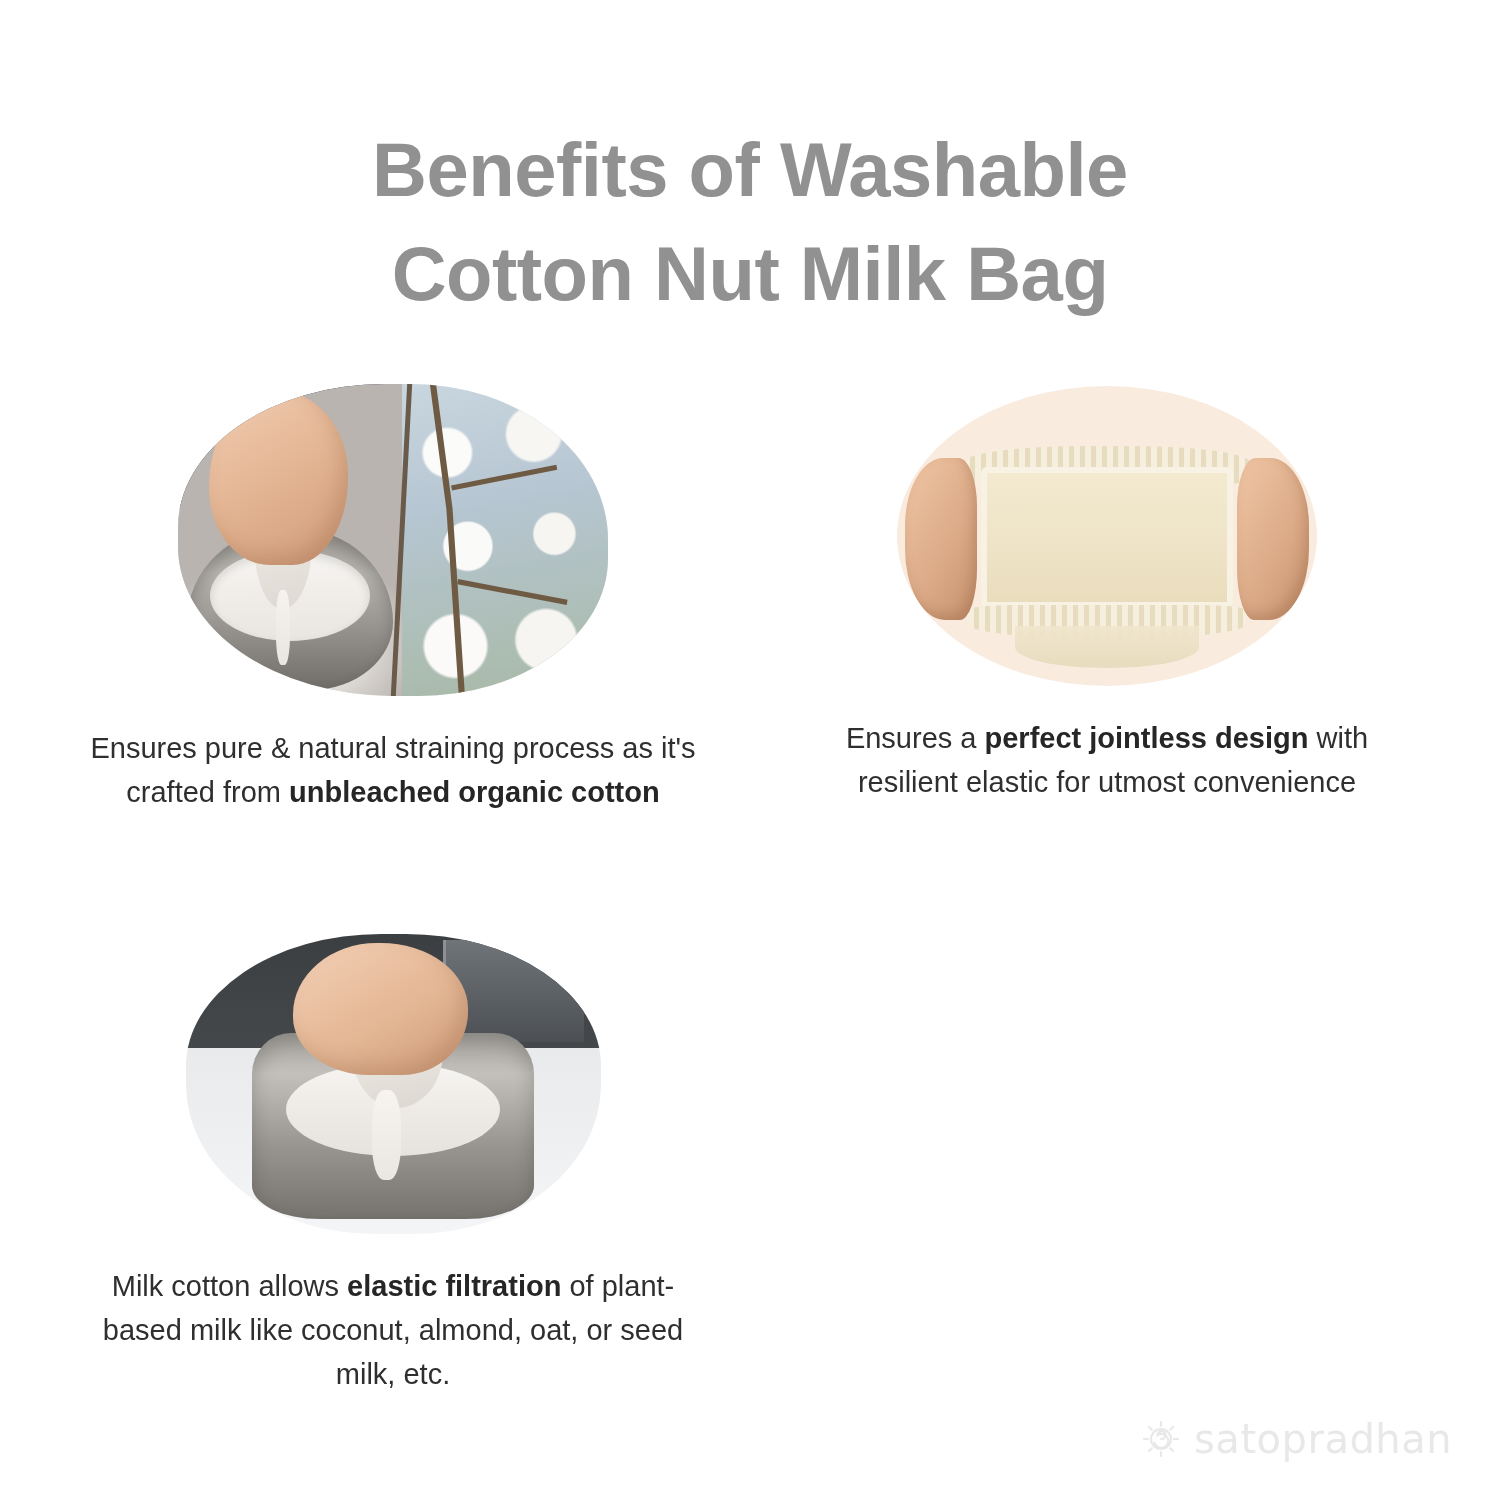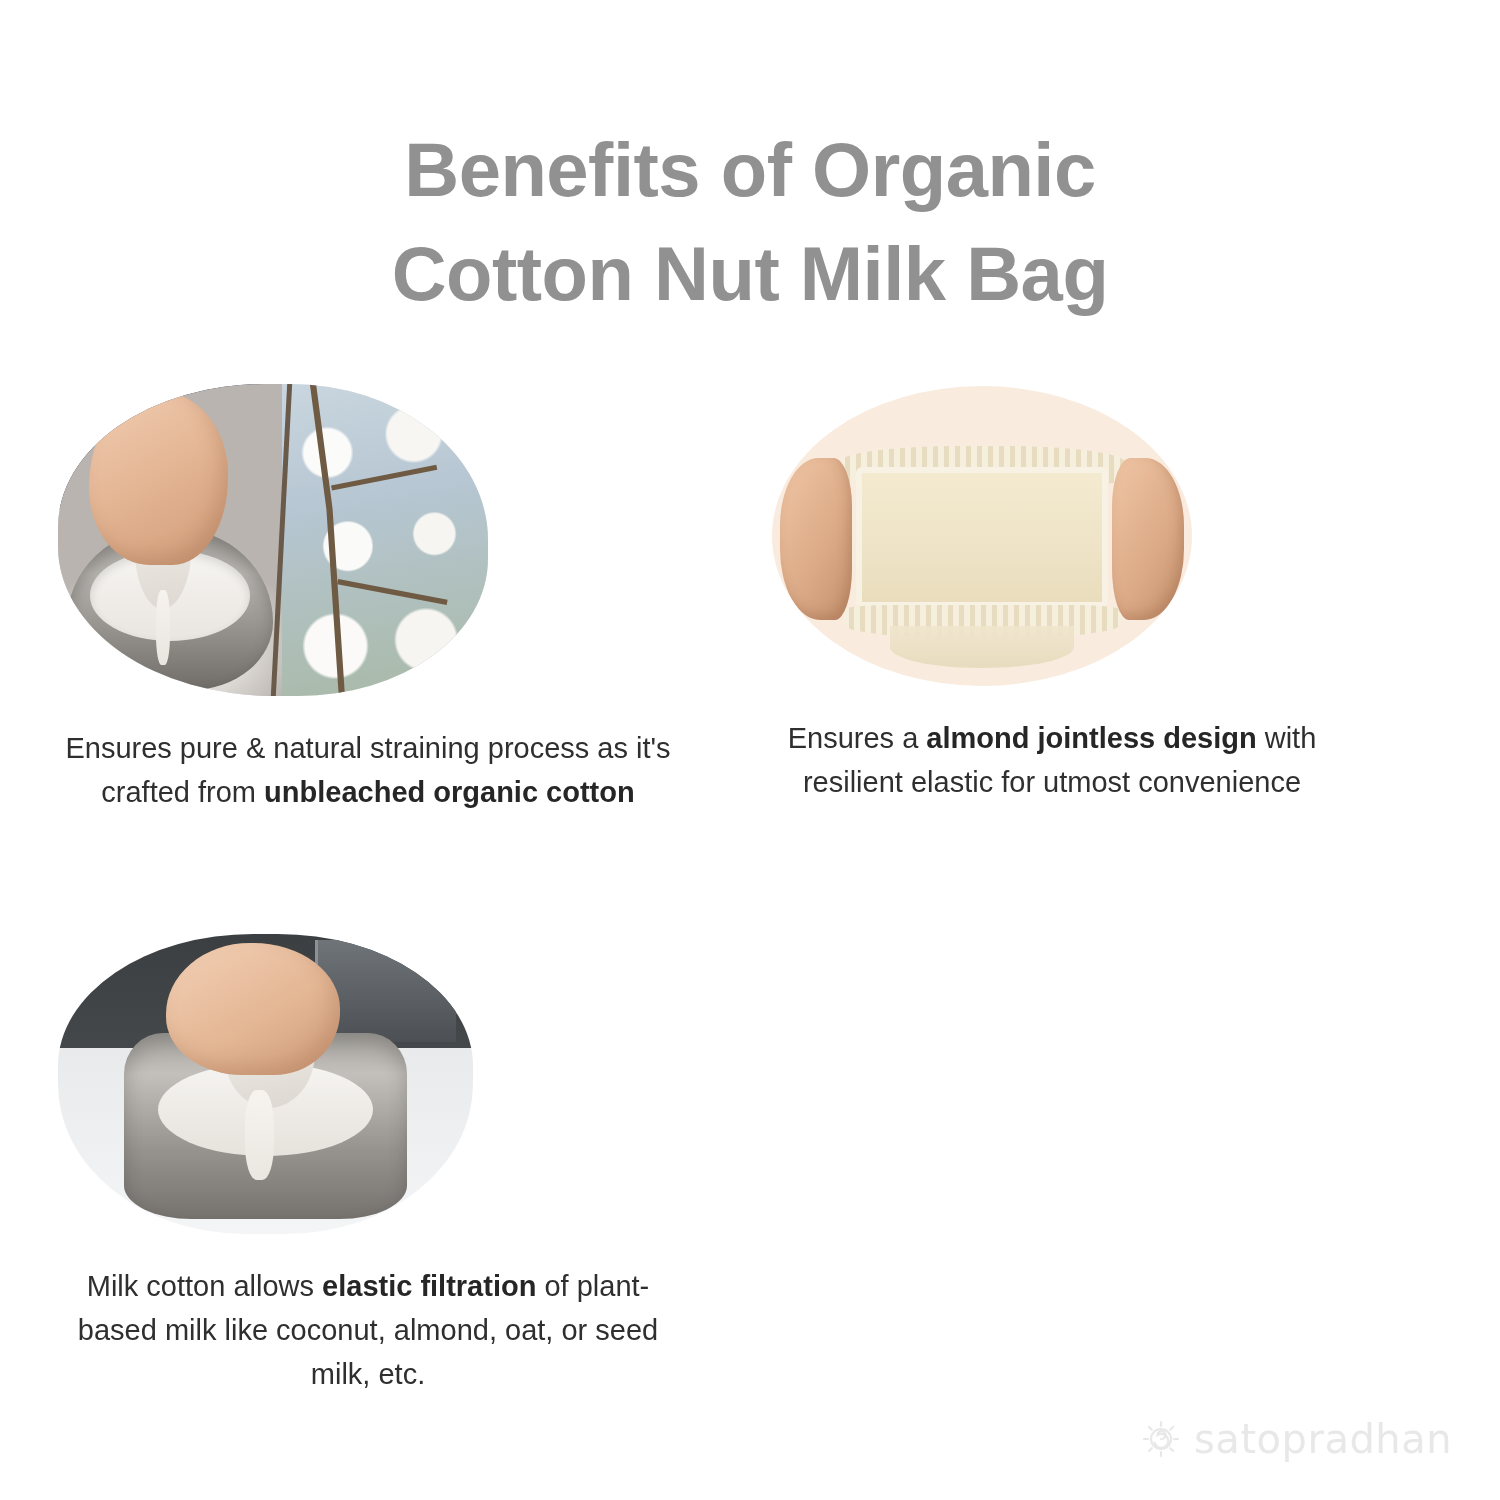--- a/index.html
+++ b/index.html
@@ -38,20 +38,21 @@
   .row { position:relative; width:1500px; }
   .row-1 { height:500px; }
   .row-2 { height:520px; }
 
   .card {
     position:absolute;
     top:0;
     width:670px;
     display:flex;
     flex-direction:column;
+    align-items:center;
   }
   .card-left  { left:58px; }
   .card-right { left:772px; }
 
   
   .figure {
     position:relative;
     overflow:hidden;
   }
 
@@ -266,21 +267,21 @@
     letter-spacing:.5px;
   }
   .watermark svg { display:block; }
 </style>
 </head>
 <body>
 
 <div class="page">
 
   <div class="title-block">
-    <div class="title-line">Benefits of Organic</div>
+    <div class="title-line">Benefits of Washable</div>
     <div class="title-line">Cotton Nut Milk Bag</div>
   </div>
 
   <div class="grid">
 
     <div class="row row-1">
 
       <div class="card card-left">
         <div class="figure fig1">
           <div class="half-l">
@@ -306,21 +307,21 @@
       <div class="card card-right">
         <div class="figure fig2">
           <div class="elastic-top"></div>
           <div class="bagbody"></div>
           <div class="elastic-bot"></div>
           <div class="skirt"></div>
           <div class="hand-l"></div>
           <div class="hand-r"></div>
         </div>
         <div class="caption cap-narrow">
-          <span>Ensures a </span><b>almond jointless design</b><span> with resilient elastic for utmost convenience</span>
+          <span>Ensures a </span><b>perfect jointless design</b><span> with resilient elastic for utmost convenience</span>
         </div>
       </div>
 
     </div>
 
     <div class="row row-2" style="margin-top:46px;">
 
       <div class="card card-left">
         <div class="figure fig3">
           <div class="tile"></div>

